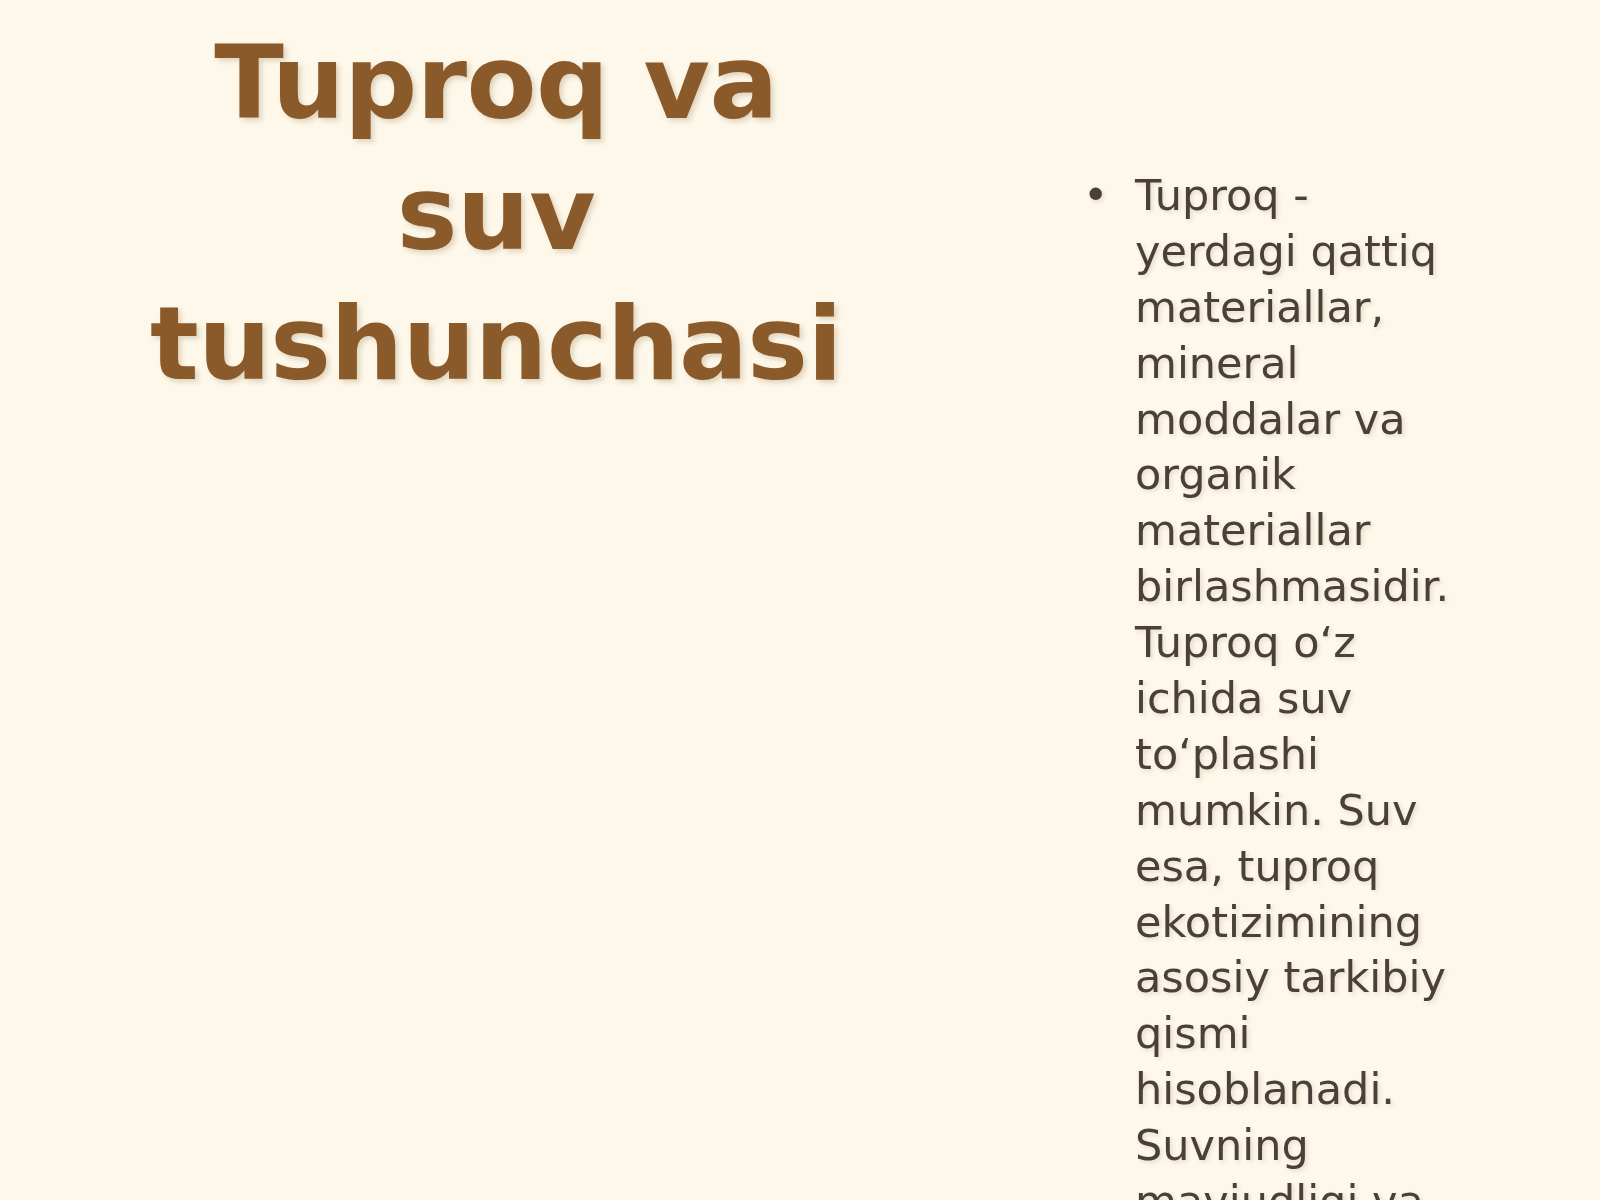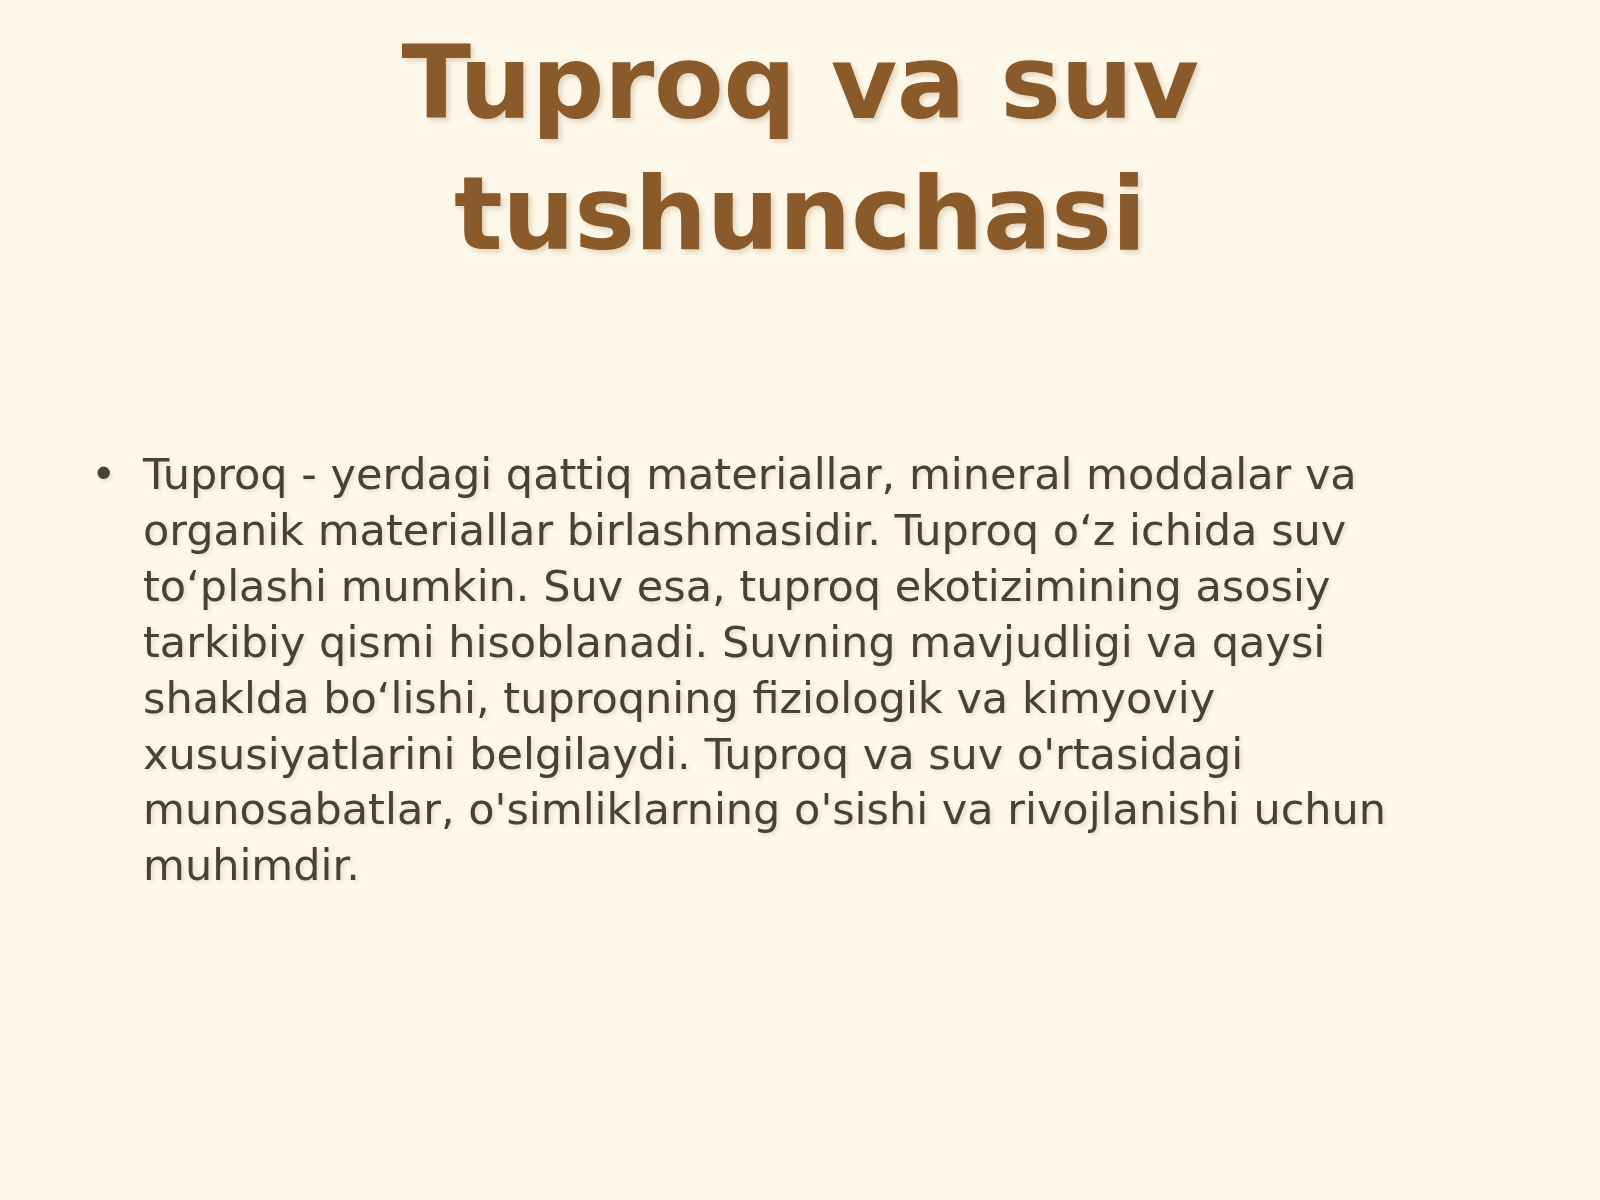--- a/index.html
+++ b/index.html
@@ -13,21 +13,22 @@
     font-family: "DejaVu Sans", sans-serif;
     overflow: hidden;
   }
   .slide {
     position: relative;
     width: 1600px;
     height: 1068px;
     box-sizing: border-box;
     background: #fdf8ea;
     display: flex;
-    flex-direction: column;
+    flex-direction: row;
+    justify-content: space-between;
   }
   .slide-title {
     margin: 0;
     padding: 18px 150px 0 150px;
     text-align: center;
     color: #8a5a2b;
     font-family: "DejaVu Sans", sans-serif;
     font-weight: bold;
     font-size: 102px;
     line-height: 1.28;

